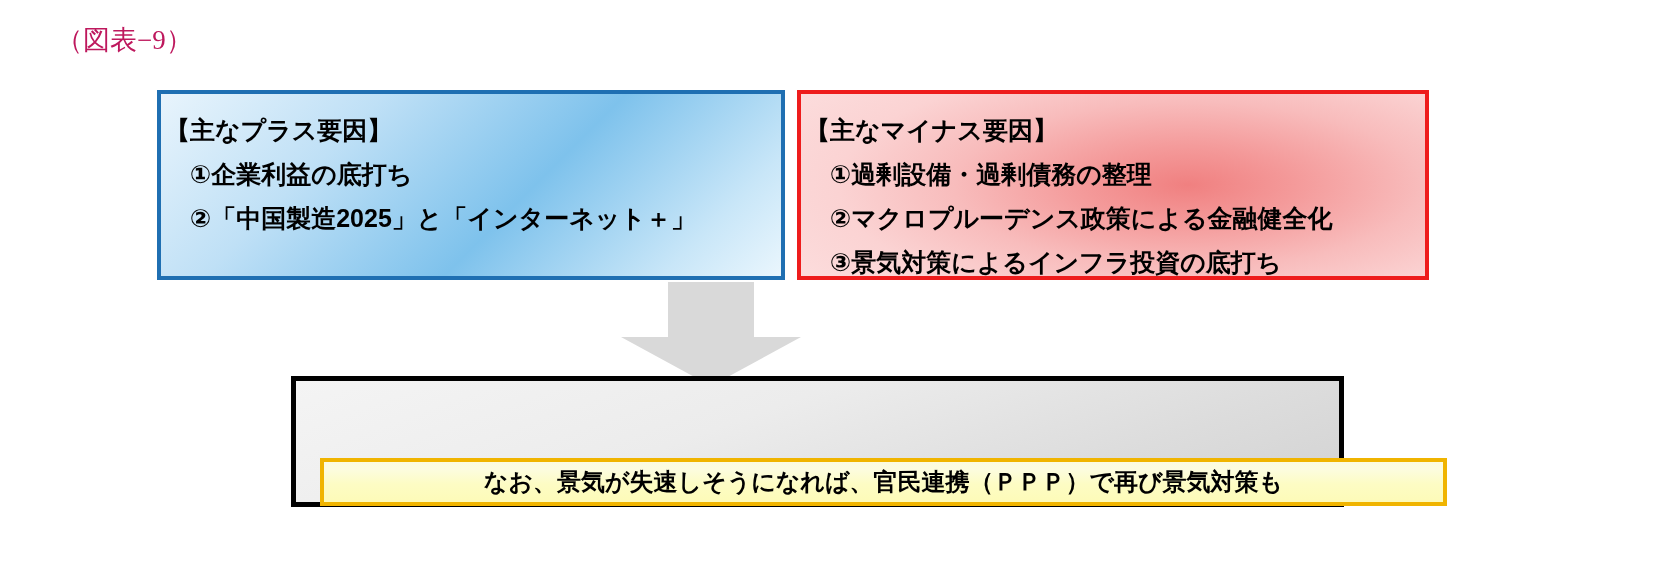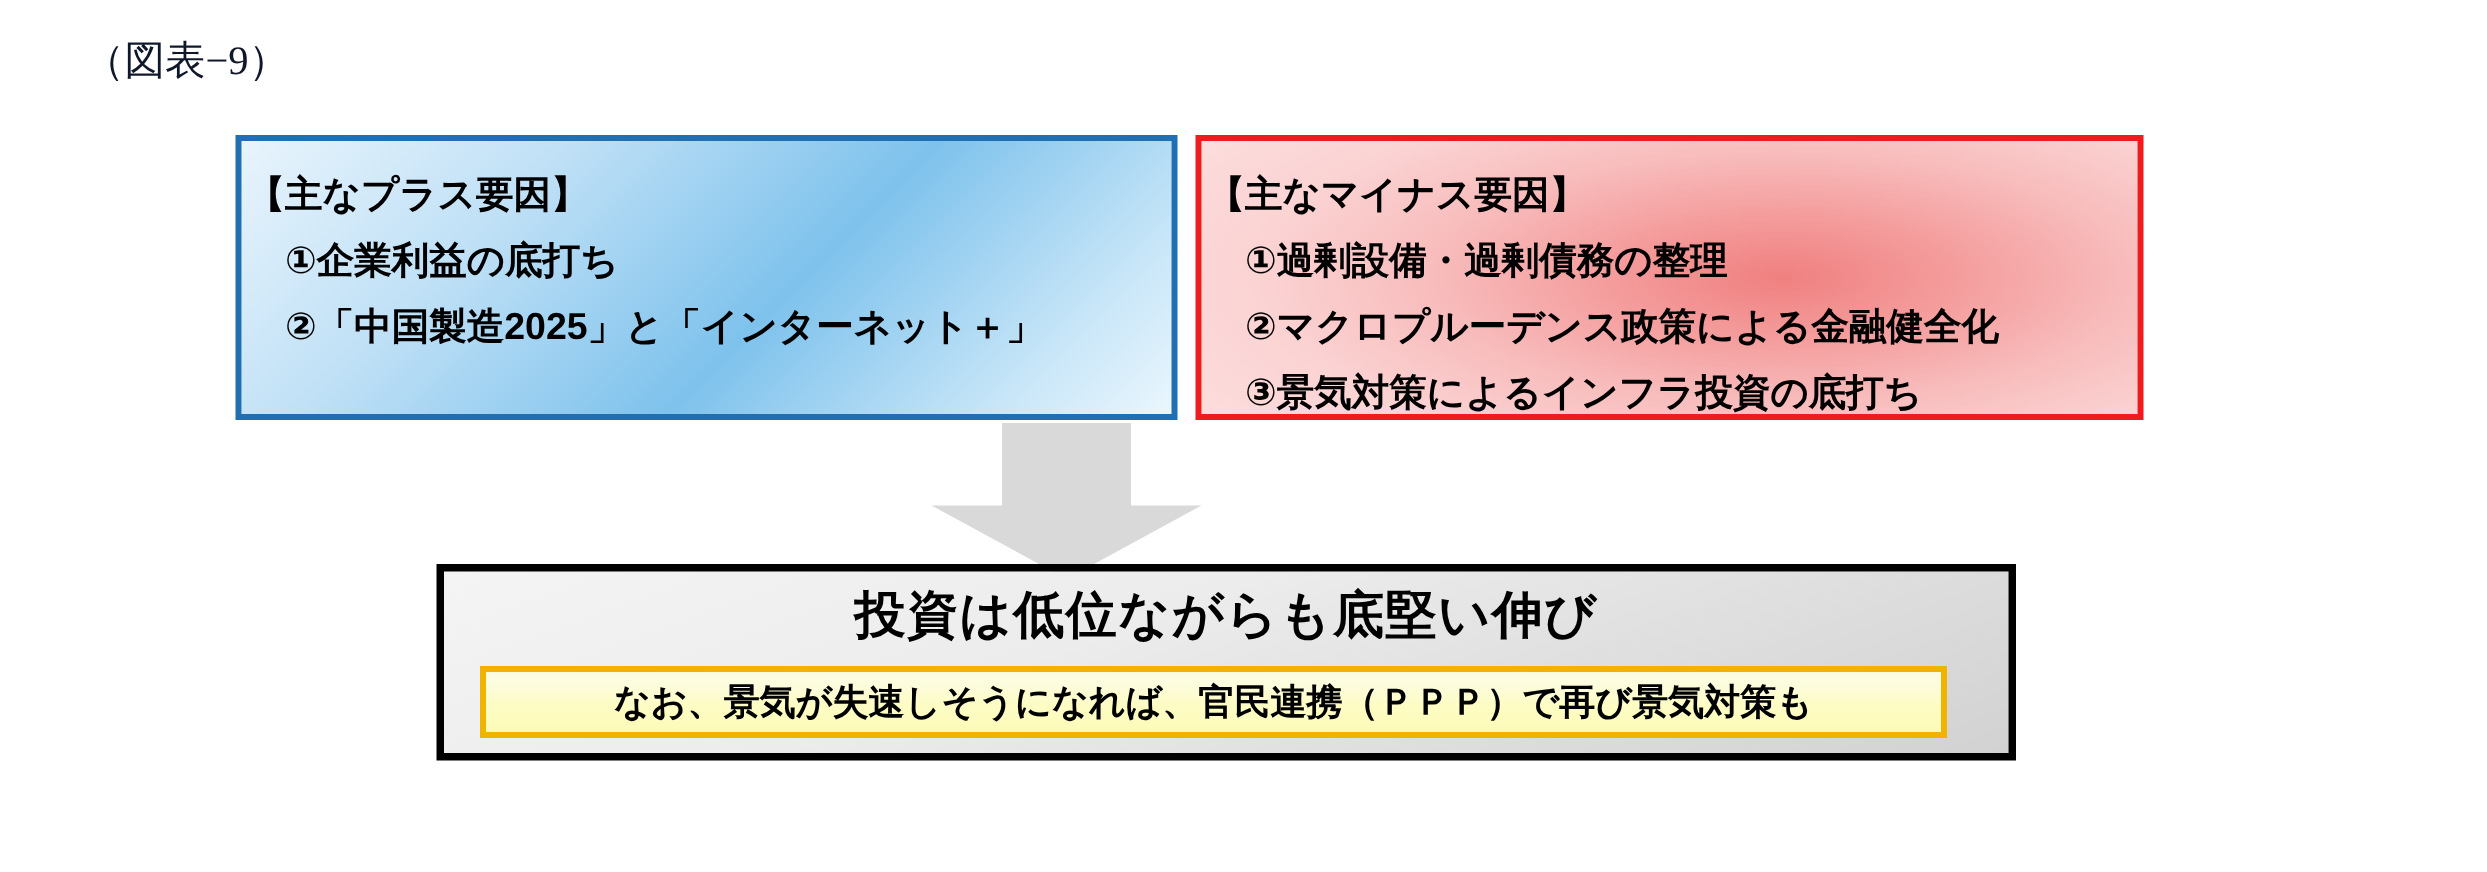--- a/index.html
+++ b/index.html
@@ -13,21 +13,21 @@
     position: relative;
     font-family: "Liberation Sans", "DejaVu Sans", sans-serif;
     overflow: hidden;
   }
   #figure-label {
     position: absolute;
     left: 56px;
     top: 22px;
     font-family: "Liberation Serif", "DejaVu Serif", serif;
     font-size: 27px;
-    color: #0f172a;
+    color: #be185d;
     letter-spacing: 0px;
     white-space: nowrap;
   }
 
   
   .factor-box {
     position: absolute;
     box-sizing: border-box;
     top: 90px;
     height: 190px;
@@ -81,22 +81,22 @@
     font-size: 34px;
     font-weight: bold;
     color: #000000;
     line-height: 58px;
     letter-spacing: 1px;
     white-space: nowrap;
   }
   #note-box {
     position: absolute;
     left: 24px;
-    top: 63px;
-    width: 978px;
+    top: 77px;
+    width: 1127px;
     height: 48px;
     box-sizing: border-box;
     border: 4px solid #F0B400;
     background: linear-gradient(180deg, #fbfbe0 0%, #fcfcdf 18%, #fdfcc4 55%, #fdfbb8 100%);
     display: flex;
     align-items: center;
     justify-content: center;
   }
   #note-text {
     font-size: 24px;
@@ -122,17 +122,16 @@
   <div class="factor-line factor-item">①過剰設備・過剰債務の整理</div>
   <div class="factor-line factor-item">②マクロプルーデンス政策による金融健全化</div>
   <div class="factor-line factor-item">③景気対策によるインフラ投資の底打ち</div>
 </div>
 
 <svg id="down-arrow" viewBox="0 0 180 104">
   <polygon points="47,0 133,0 133,55 180,55 90,104 0,55 47,55" fill="#D9D9D9"></polygon>
 </svg>
 
 <div id="conclusion-box">
-  <div id="conclusion-headline">投資は低位ながらも底堅い伸び</div>
   <div id="note-box">
     <span id="note-text">なお、景気が失速しそうになれば、官民連携（ＰＰＰ）で再び景気対策も</span>
   </div>
 </div>
 
 </body></html>

